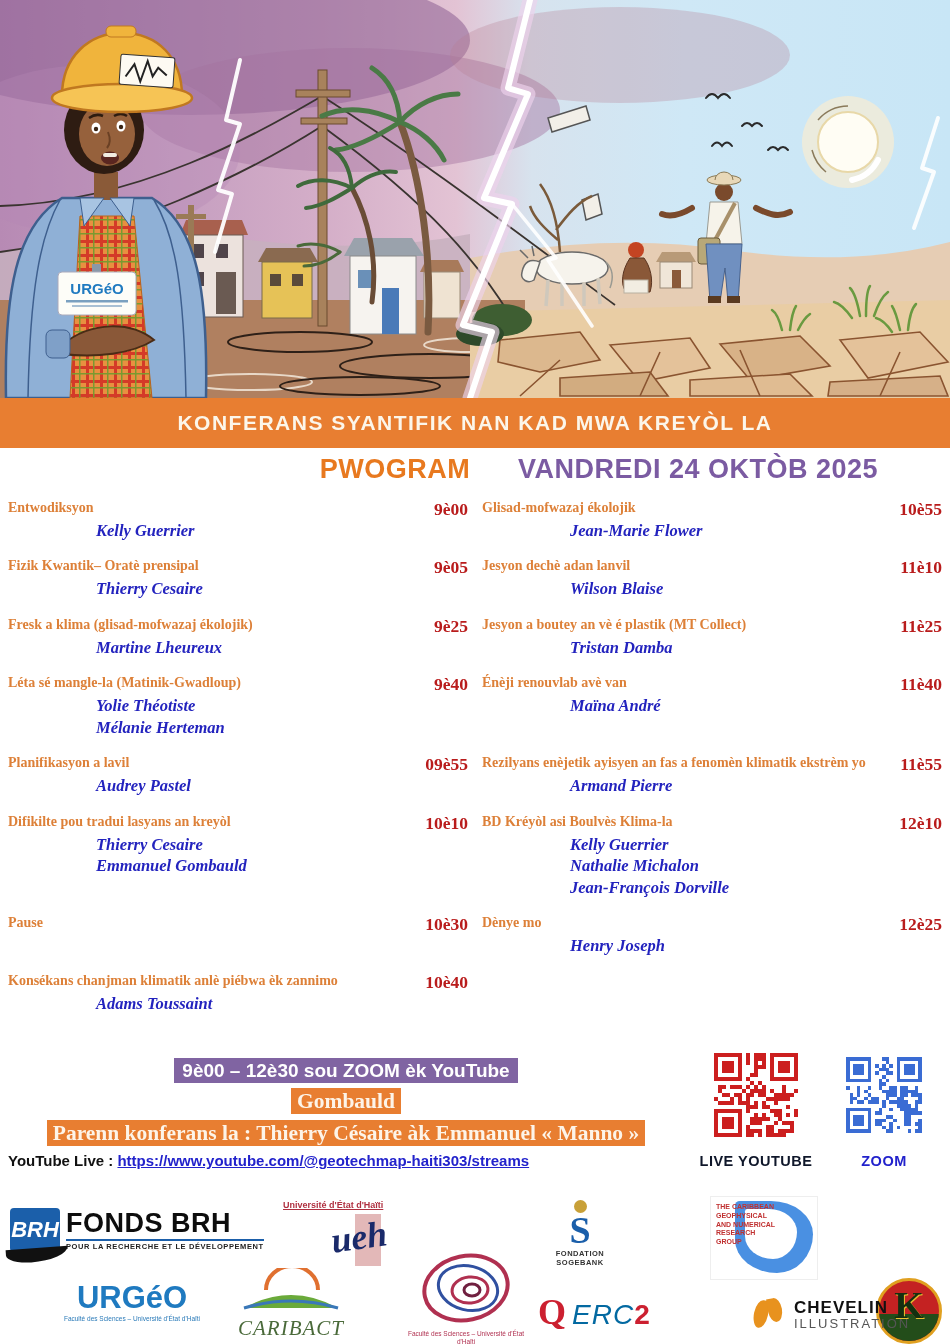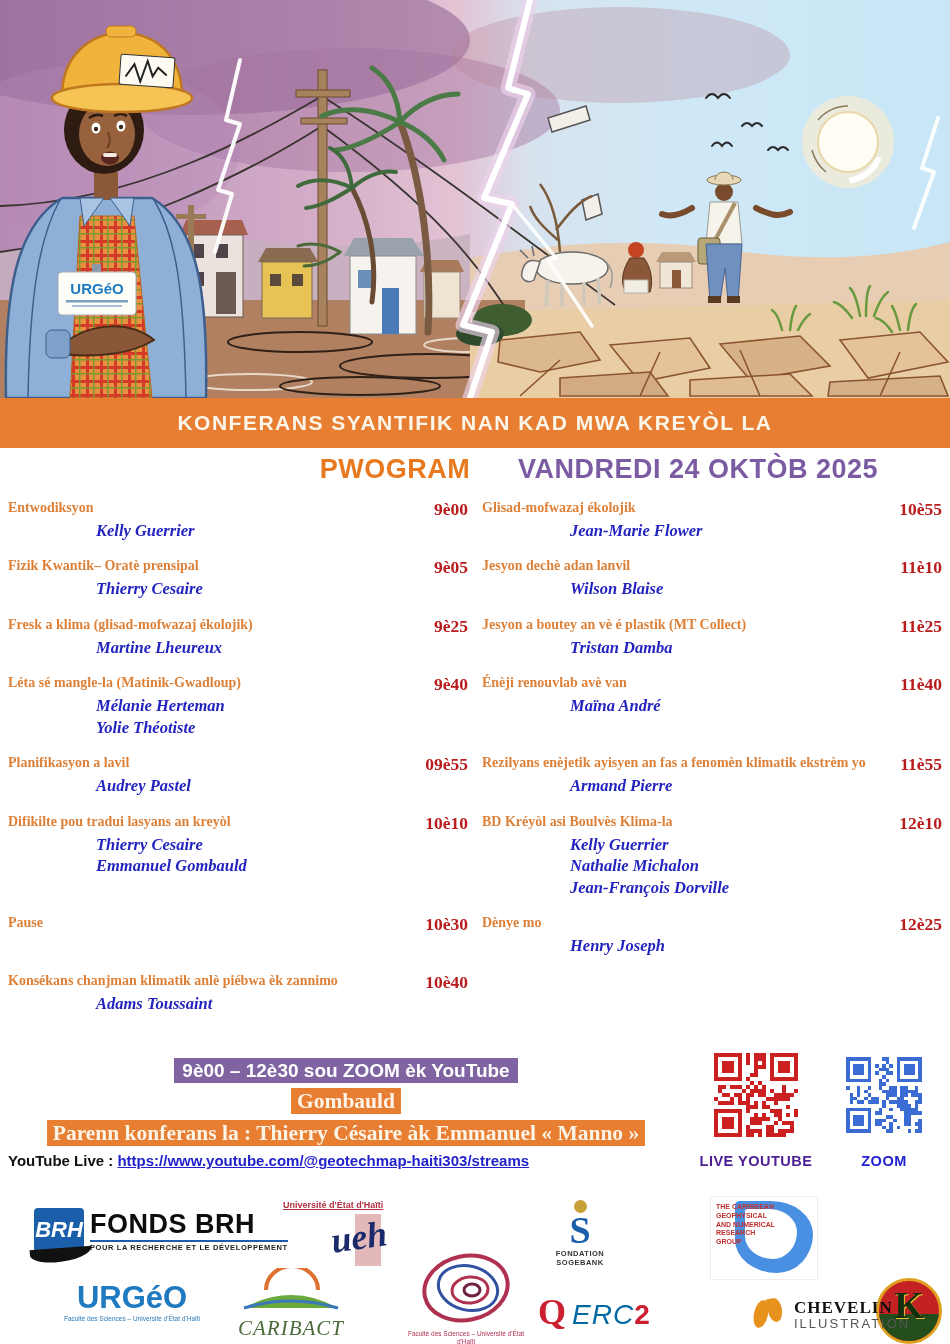--- a/index.html
+++ b/index.html
@@ -35,26 +35,26 @@
   .yt-line{position:absolute;left:8px;top:1152px;font-family:"Liberation Sans",sans-serif;
            font-weight:bold;font-size:15px;color:#111;}
   .yt-link{color:#2222CC;text-decoration:underline;}
   
   .qr{position:absolute;}
   .qr svg{width:100%;height:100%;display:block;}
   .qr-youtube{left:714px;top:1053px;width:84px;height:84px;}
   .qr-zoom{left:846px;top:1057px;width:76px;height:76px;}
   .qr-label{position:absolute;top:1153px;font-family:"Liberation Sans",sans-serif;
             font-weight:bold;font-size:14.5px;text-align:center;letter-spacing:.5px;}
-  .lbl-youtube{left:690px;width:132px;color:#4c1d95;}
+  .lbl-youtube{left:690px;width:132px;color:#0f172a;}
   .lbl-zoom{left:838px;width:92px;color:#2222CC;}
   
   .logos{position:absolute;left:0;top:1190px;width:950px;height:154px;font-family:"Liberation Sans",sans-serif;}
   .logo{position:absolute;}
-  .brh{left:10px;top:18px;display:flex;align-items:flex-end;margin-left:24px;}
+  .brh{left:10px;top:18px;display:flex;align-items:center;}
   .brh-mark{width:50px;height:44px;background:#1B5FAA;border-radius:4px;color:#fff;
             font-style:italic;font-weight:bold;font-size:22px;display:flex;align-items:center;
             justify-content:center;position:relative;}
   .brh-hand{position:absolute;left:-4px;bottom:-10px;width:62px;height:14px;background:#111;
             border-radius:0 0 60% 40%/0 0 100% 60%;transform:rotate(-4deg);}
   .brh-text{margin-left:6px;}
   .brh-name{font-weight:800;font-size:27px;color:#0d0d0d;letter-spacing:.5px;line-height:1;}
   .brh-tag{font-size:7.5px;color:#222;letter-spacing:.6px;border-top:2px solid #1B5FAA;
            margin-top:2px;padding-top:1px;font-weight:bold;}
   .ueh{left:283px;top:10px;width:130px;}
@@ -92,21 +92,21 @@
   .erc2-row{display:flex;align-items:baseline;}
   .erc2-q{color:#CC2030;font-weight:800;font-size:36px;line-height:.9;font-family:"Liberation Serif",serif;}
   .erc2-erc{color:#0369a1;font-style:italic;font-size:28px;letter-spacing:1px;margin-left:6px;}
   .erc2-2{color:#CC2030;font-weight:bold;font-size:28px;}
   .chevelin{left:752px;top:108px;display:flex;align-items:center;}
   .chev-icon{width:34px;height:34px;position:relative;margin-right:8px;}
   .chev-icon::before{content:"";position:absolute;left:2px;top:2px;width:14px;height:28px;
         background:#E8921E;border-radius:60% 0 60% 60%;transform:rotate(12deg);}
   .chev-icon::after{content:"";position:absolute;left:16px;top:0;width:14px;height:24px;
         background:#E8921E;border-radius:0 60% 60% 60%;transform:rotate(-10deg);}
-  .chev-name{font-weight:800;font-size:17px;color:#111;letter-spacing:1px;line-height:1.05;font-family:Liberation Serif, serif;}
+  .chev-name{font-weight:800;font-size:17px;color:#111;letter-spacing:1px;line-height:1.05;}
   .chev-sub{font-size:13px;color:#555;letter-spacing:2px;}
 </style>
 </head>
 <body>
 
 <div class="poster">
 
   <div class="illustration">
     <svg width="950" height="398" viewBox="0 0 950 398">
       <defs>
@@ -384,22 +384,22 @@
           <span class="s-time">11è25</span>
         </div>
       <div class="s-speaker">Tristan Damba</div>
     </div>
 
     <div class="entry">
       <div class="entry-head">
           <span class="s-title">Léta sé mangle-la (Matinik-Gwadloup)</span>
           <span class="s-time">9è40</span>
         </div>
+      <div class="s-speaker">Yolie Théotiste</div>
       <div class="s-speaker">Mélanie Herteman</div>
-      <div class="s-speaker">Yolie Théotiste</div>
     </div>
     <div class="entry">
       <div class="entry-head">
           <span class="s-title">Énèji renouvlab avè van</span>
           <span class="s-time">11è40</span>
         </div>
       <div class="s-speaker">Maïna André</div>
     </div>
 
     <div class="entry">

